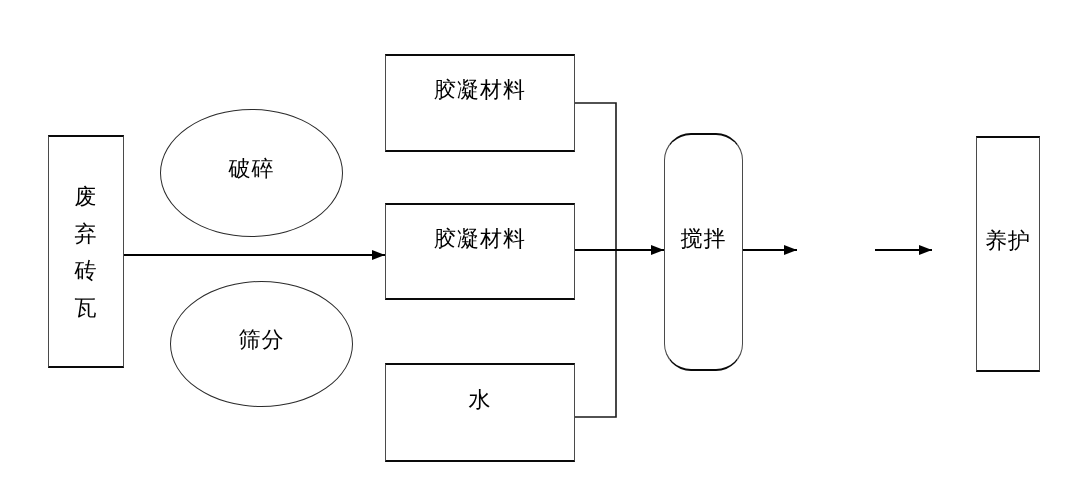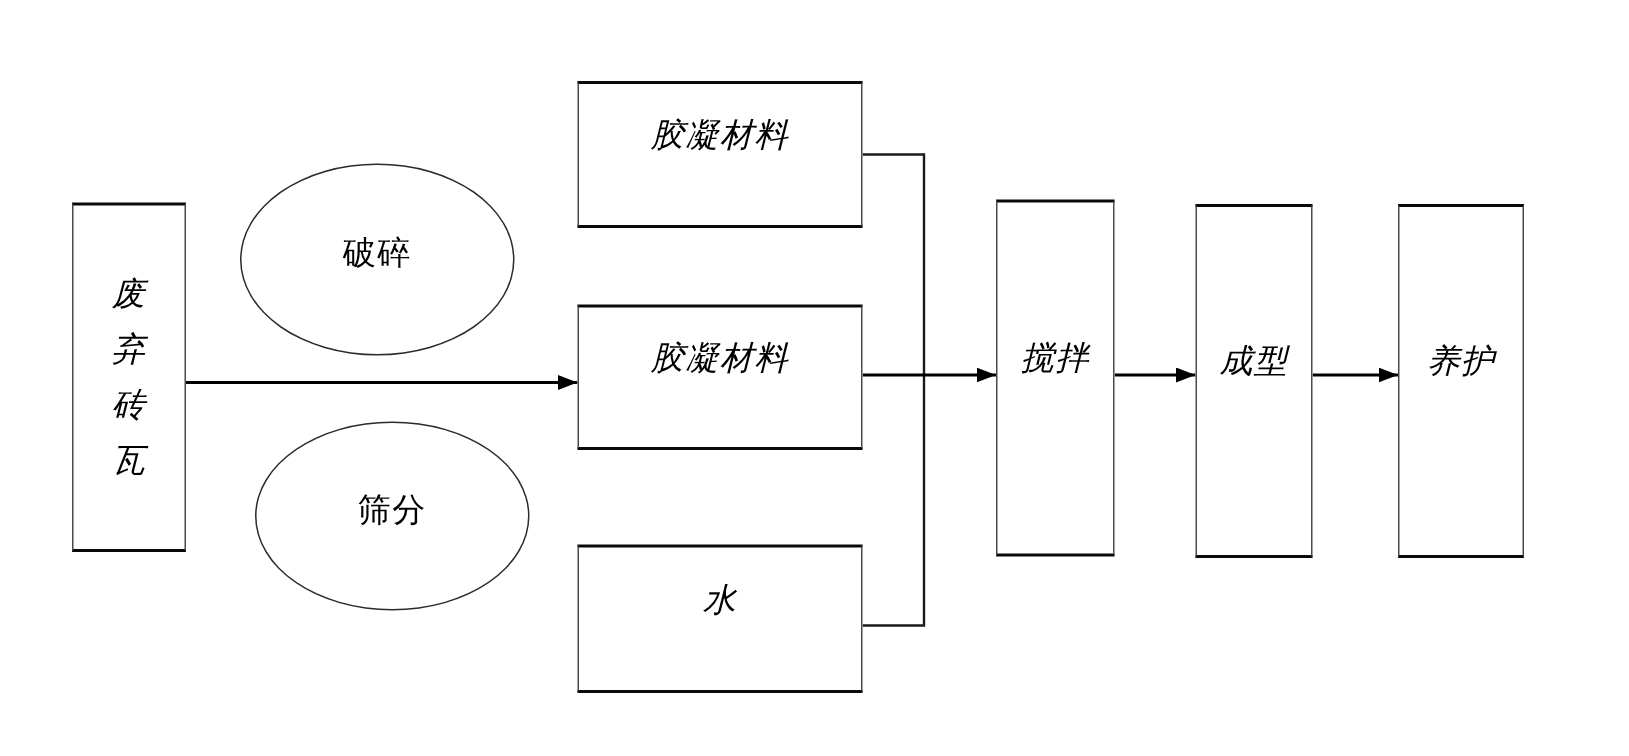--- a/index.html
+++ b/index.html
@@ -30,37 +30,36 @@
     justify-content: center;
     background: #ffffff;
     font-size: 22px;
     letter-spacing: 1px;
     color: #000000;
   }
   .rect {
     border: 1px solid #4a4a4a;
     border-top: 2px solid #0a0a0a;
     border-bottom: 2px solid #0a0a0a;
-    font-style: italic;
   }
   .ellipse {
     border: 1px solid #2b2b2b;
     border-radius: 50%;
     background: transparent;
   }
   
   .n-source    { left: 48px;  top: 135px; width: 76px;  height: 233px; }
   .n-crushing  { left: 160px; top: 109px; width: 183px; height: 128px; }
   .n-screening { left: 170px; top: 281px; width: 183px; height: 126px; }
   .n-binder    { left: 385px; top: 54px;  width: 190px; height: 98px;  }
   .n-aggregate { left: 385px; top: 203px; width: 190px; height: 97px;  }
   .n-water     { left: 385px; top: 363px; width: 190px; height: 99px;  }
-  .n-mixing    { left: 664px; top: 133px; width: 79px;  height: 238px; }
+  .n-mixing    { left: 664px; top: 133px; width: 79px;  height: 238px; border-radius: 27px; }
   .n-forming   { left: 797px; top: 136px; width: 78px;  height: 236px; }
-  .n-curing    { left: 932px; top: 136px; width: 84px;  height: 236px; }
+  .n-curing    { left: 976px; top: 136px; width: 64px;  height: 236px; }
 
   .vtext {
     display: block;
     width: 26px;
     line-height: 37px;
     font-size: 22px;
     text-align: center;
     word-break: break-all;
   }
   .hlabel       { transform: translateY(-13px); white-space: nowrap; }
@@ -110,21 +109,18 @@
   </div>
 
   <div class="node rect n-water">
     <span class="hlabel">水</span>
   </div>
 
   <div class="node rect n-mixing">
     <span class="hlabel">搅拌</span>
   </div>
 
-  <div class="node rect n-forming">
-    <span class="hlabel">成型</span>
-  </div>
 
   <div class="node rect n-curing">
     <span class="hlabel">养护</span>
   </div>
 
 </div>
 
 </body></html>

